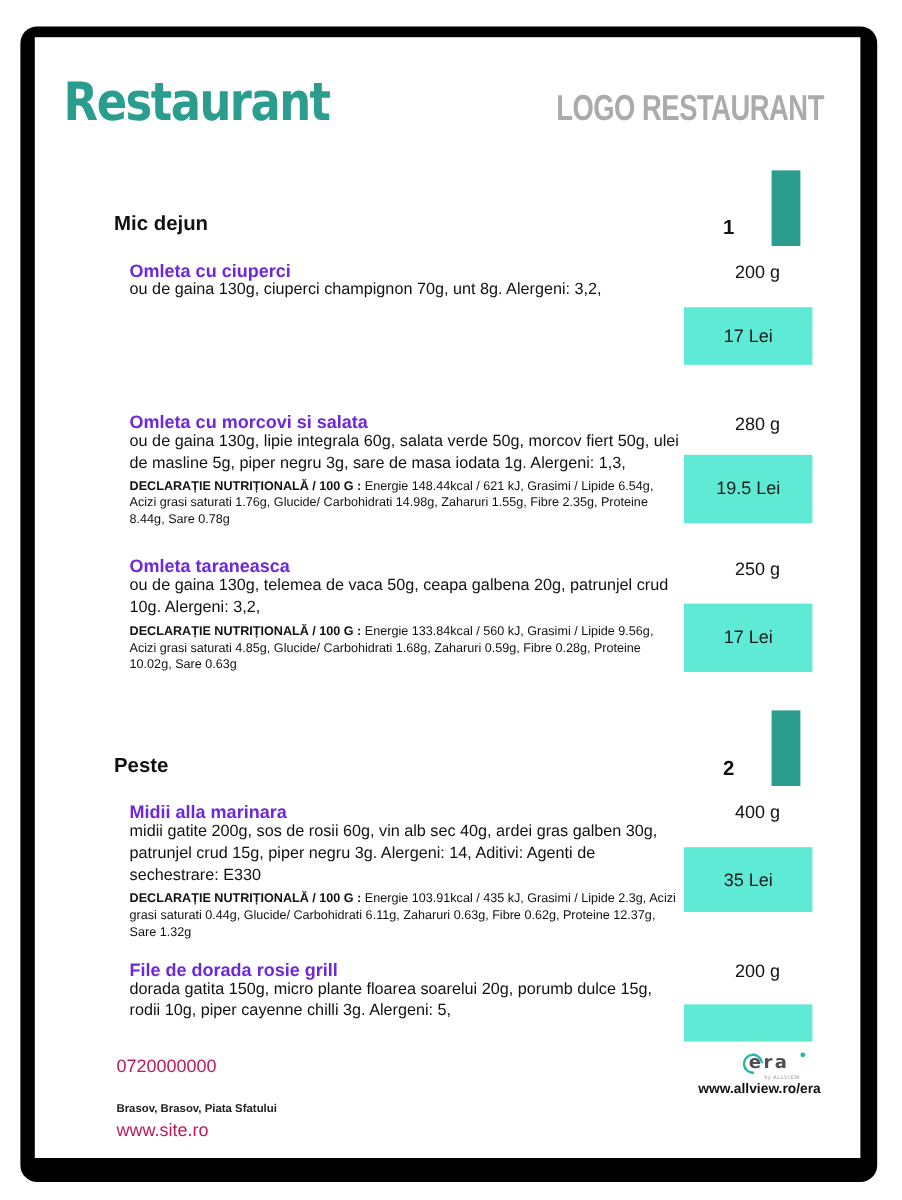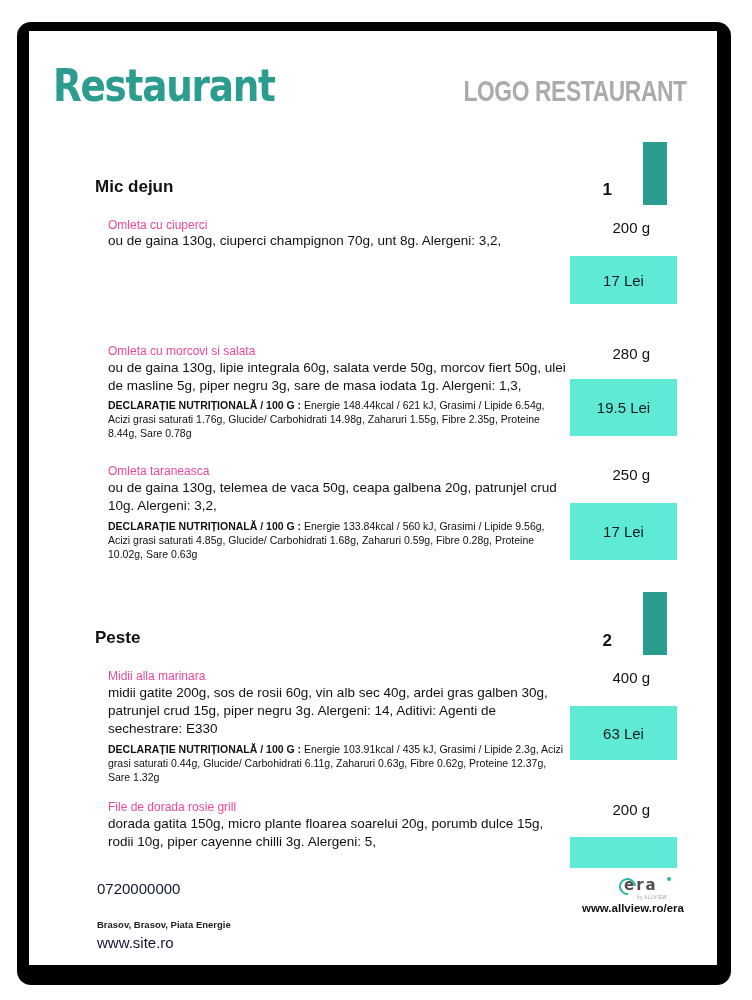--- a/index.html
+++ b/index.html
@@ -32,33 +32,33 @@
     transform:scaleX(0.76); transform-origin:right top;
     white-space:nowrap;
   }
 
   
   .section-bar { position:absolute; left:614px; width:24px; height:63px; background:#2a9d8f; }
   .section-num { position:absolute; right:105px; font-size:17px; font-weight:bold; color:#111; line-height:1; }
   .section-title { position:absolute; left:66px; font-size:17px; font-weight:bold; color:#111; line-height:1; }
 
   
-  .item-name { position:absolute; left:79px; font-size:12px; font-weight:normal; color:#ec4899; line-height:1; white-space:nowrap; }
+  .item-name { position:absolute; left:79px; font-size:15px; font-weight:bold; color:#6d28d9; line-height:1; white-space:nowrap; }
   .item-desc { position:absolute; left:79px; width:462px; font-size:13.5px; color:#111; line-height:18px; }
   .item-nutrition { position:absolute; left:79px; width:458px; font-size:10.5px; color:#111; line-height:14px; }
   .nut-label { font-weight:bold; }
   .item-weight { position:absolute; right:67px; font-size:15px; color:#111; line-height:1; white-space:nowrap; }
   .price-box {
     position:absolute; left:541px; width:107px; background:#5eead4;
     display:flex; align-items:center; justify-content:center;
     font-size:15px; color:#1a1a1a;
   }
 
   
-  .footer-phone, .footer-site { position:absolute; left:68px; font-size:15px; color:#0f172a; line-height:1; text-decoration:none; }
+  .footer-phone, .footer-site { position:absolute; left:68px; font-size:15px; color:#be185d; line-height:1; text-decoration:none; }
   .footer-address { position:absolute; left:68px; font-size:9.5px; font-weight:bold; color:#222; line-height:1; }
   .era-logo { position:absolute; right:38px; top:845px; width:60px; height:26px; }
   .era-arc {
     position:absolute; left:0; top:2px; width:17px; height:17px;
     border:2.5px solid #27b5a4; border-radius:50%;
     border-right-color:transparent; transform:rotate(40deg);
   }
   .era-text {
     position:absolute; left:5px; top:2px; font-size:15px; font-weight:bold;
     color:#4f4f4f; letter-spacing:2px; line-height:1;
@@ -107,33 +107,33 @@
 
       <div class="section-bar" style="top:561px;"></div>
       <div class="section-num" style="top:601px;">2</div>
       <div class="section-title" style="top:598px;">Peste</div>
 
       <div class="item-name" style="top:639px;">Midii alla marinara</div>
       <div class="item-desc" style="top:653px;">midii gatite 200g, sos de rosii 60g, vin alb sec 40g, ardei gras galben 30g, patrunjel crud 15g, piper negru 3g. Alergeni: 14, Aditivi: Agenti de sechestrare: E330</div>
       <p class="item-nutrition" style="top:711px;"><span class="nut-label">DECLARAȚIE NUTRIȚIONALĂ / 100 G :</span> <span>Energie 103.91kcal / 435 kJ, Grasimi / Lipide 2.3g, Acizi grasi saturati 0.44g, Glucide/ Carbohidrati 6.11g, Zaharuri 0.63g, Fibre 0.62g, Proteine 12.37g, Sare 1.32g</span></p>
       <div class="item-weight" style="top:639px;">400 g</div>
       <div class="price-box" style="top:675px;height:54px;">
-          <span>63 Lei</span>
+          <span>35 Lei</span>
         </div>
 
       <div class="item-name" style="top:770px;">File de dorada rosie grill</div>
       <div class="item-desc" style="top:784px;">dorada gatita 150g, micro plante floarea soarelui 20g, porumb dulce 15g, rodii 10g, piper cayenne chilli 3g. Alergeni: 5,</div>
       <div class="item-weight" style="top:771px;">200 g</div>
       <div class="price-box" style="top:806px;height:31px;">
           <span></span>
         </div>
 
       <a class="footer-phone" style="top:850px;" href="#">0720000000</a>
       <a class="footer-site" style="top:872px;margin-top:32px;" href="#">www.site.ro</a>
-      <div class="footer-address" style="top:889px;">Brasov, Brasov, Piata Energie</div>
+      <div class="footer-address" style="top:889px;">Brasov, Brasov, Piata Sfatului</div>
 
       <div class="era-logo">
         <span class="era-arc"></span>
         <span class="era-text">era</span>
         <span class="era-dot"></span>
         <div class="era-by">by ALLVIEW</div>
       </div>
       <div class="era-url">www.allview.ro/era</div>
 
     </div>

